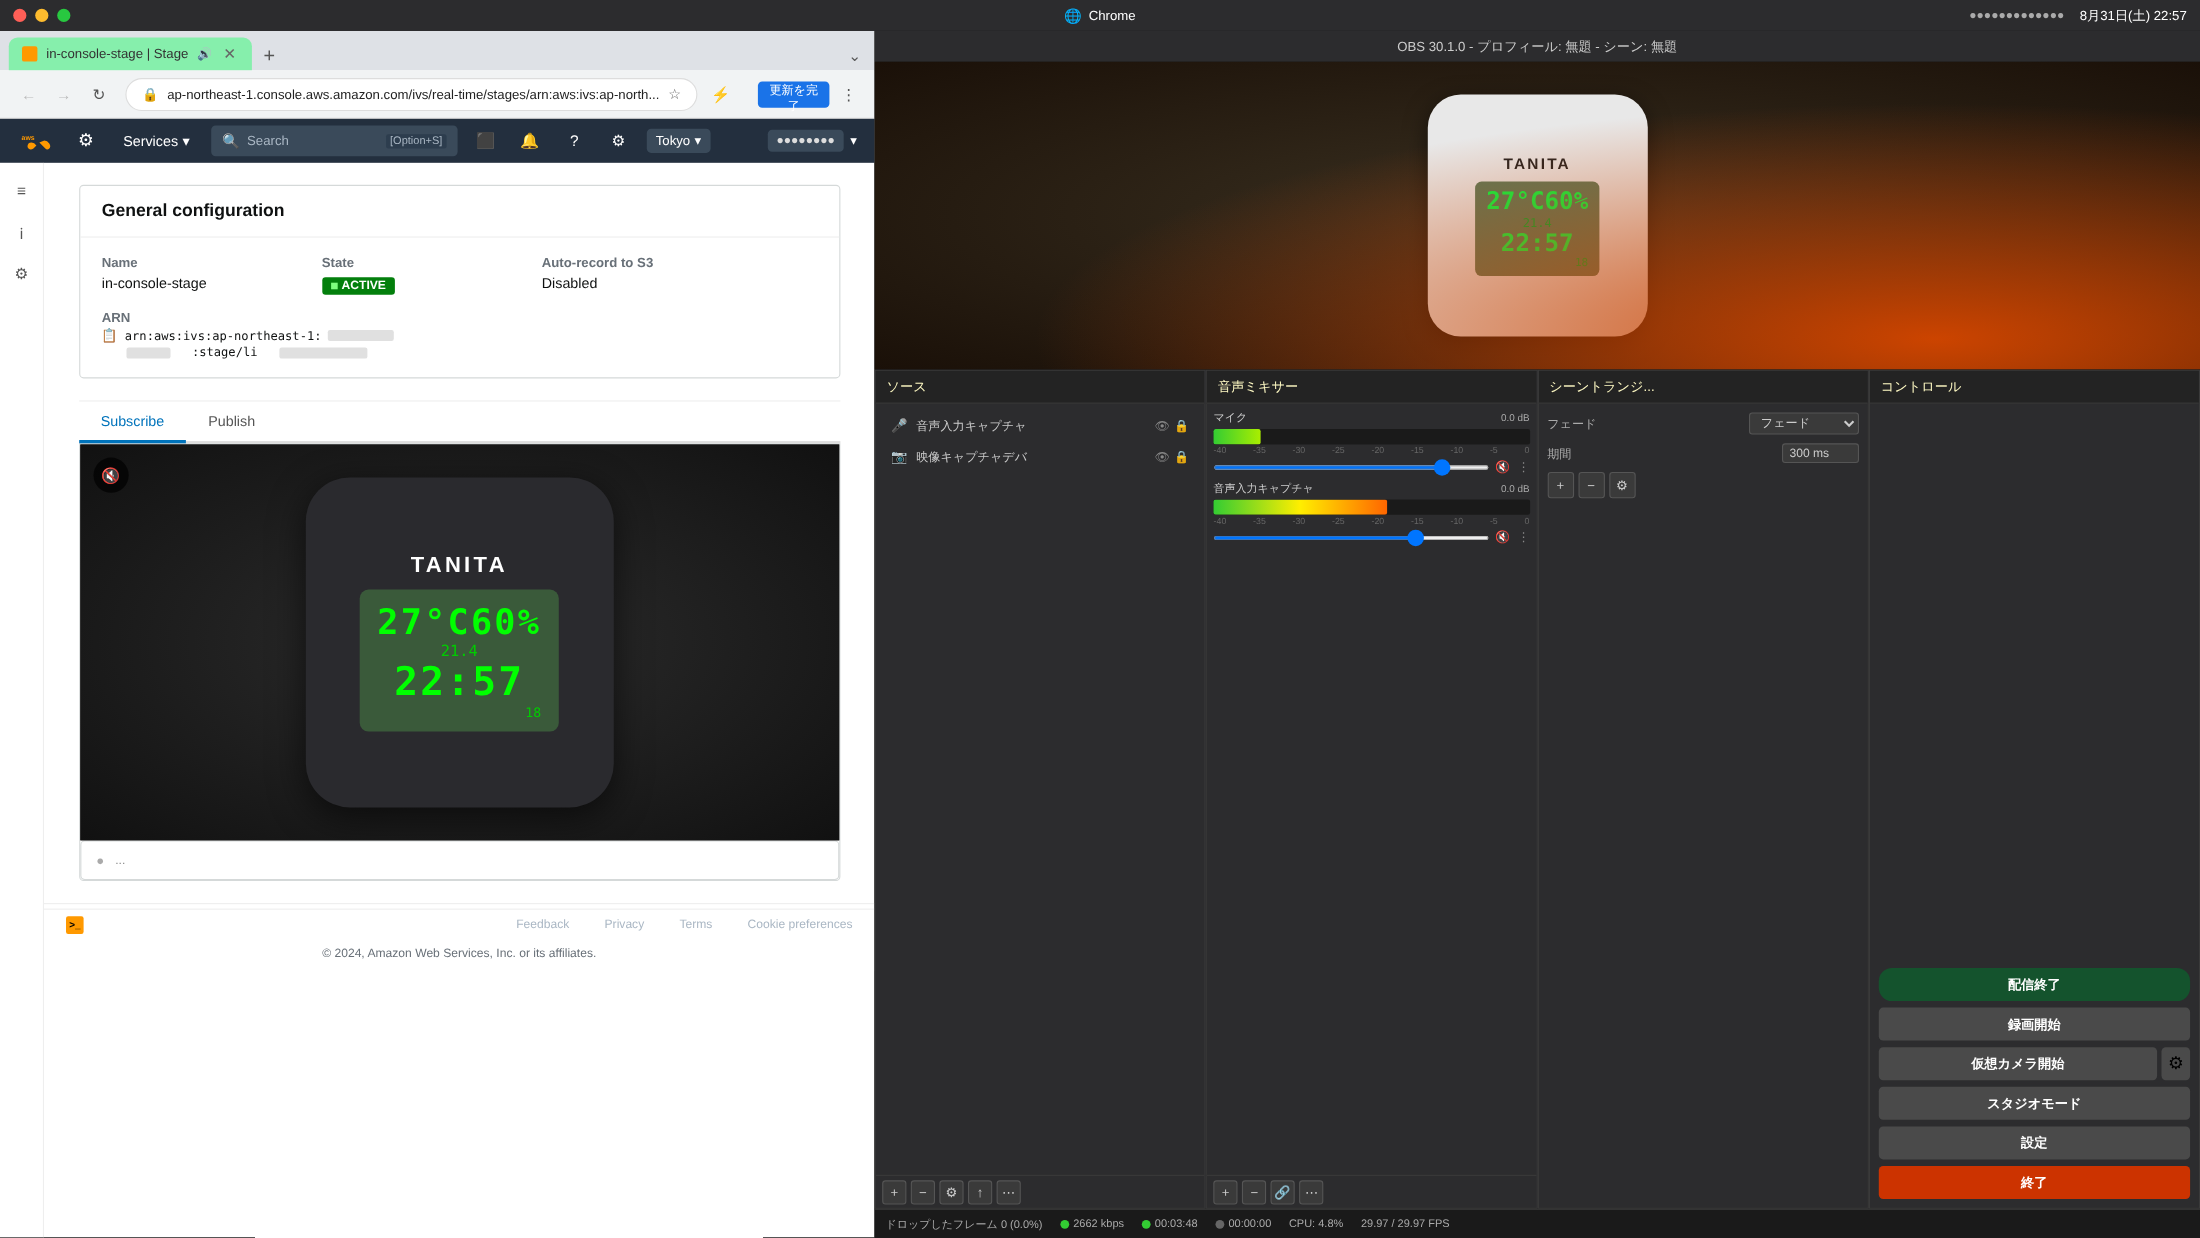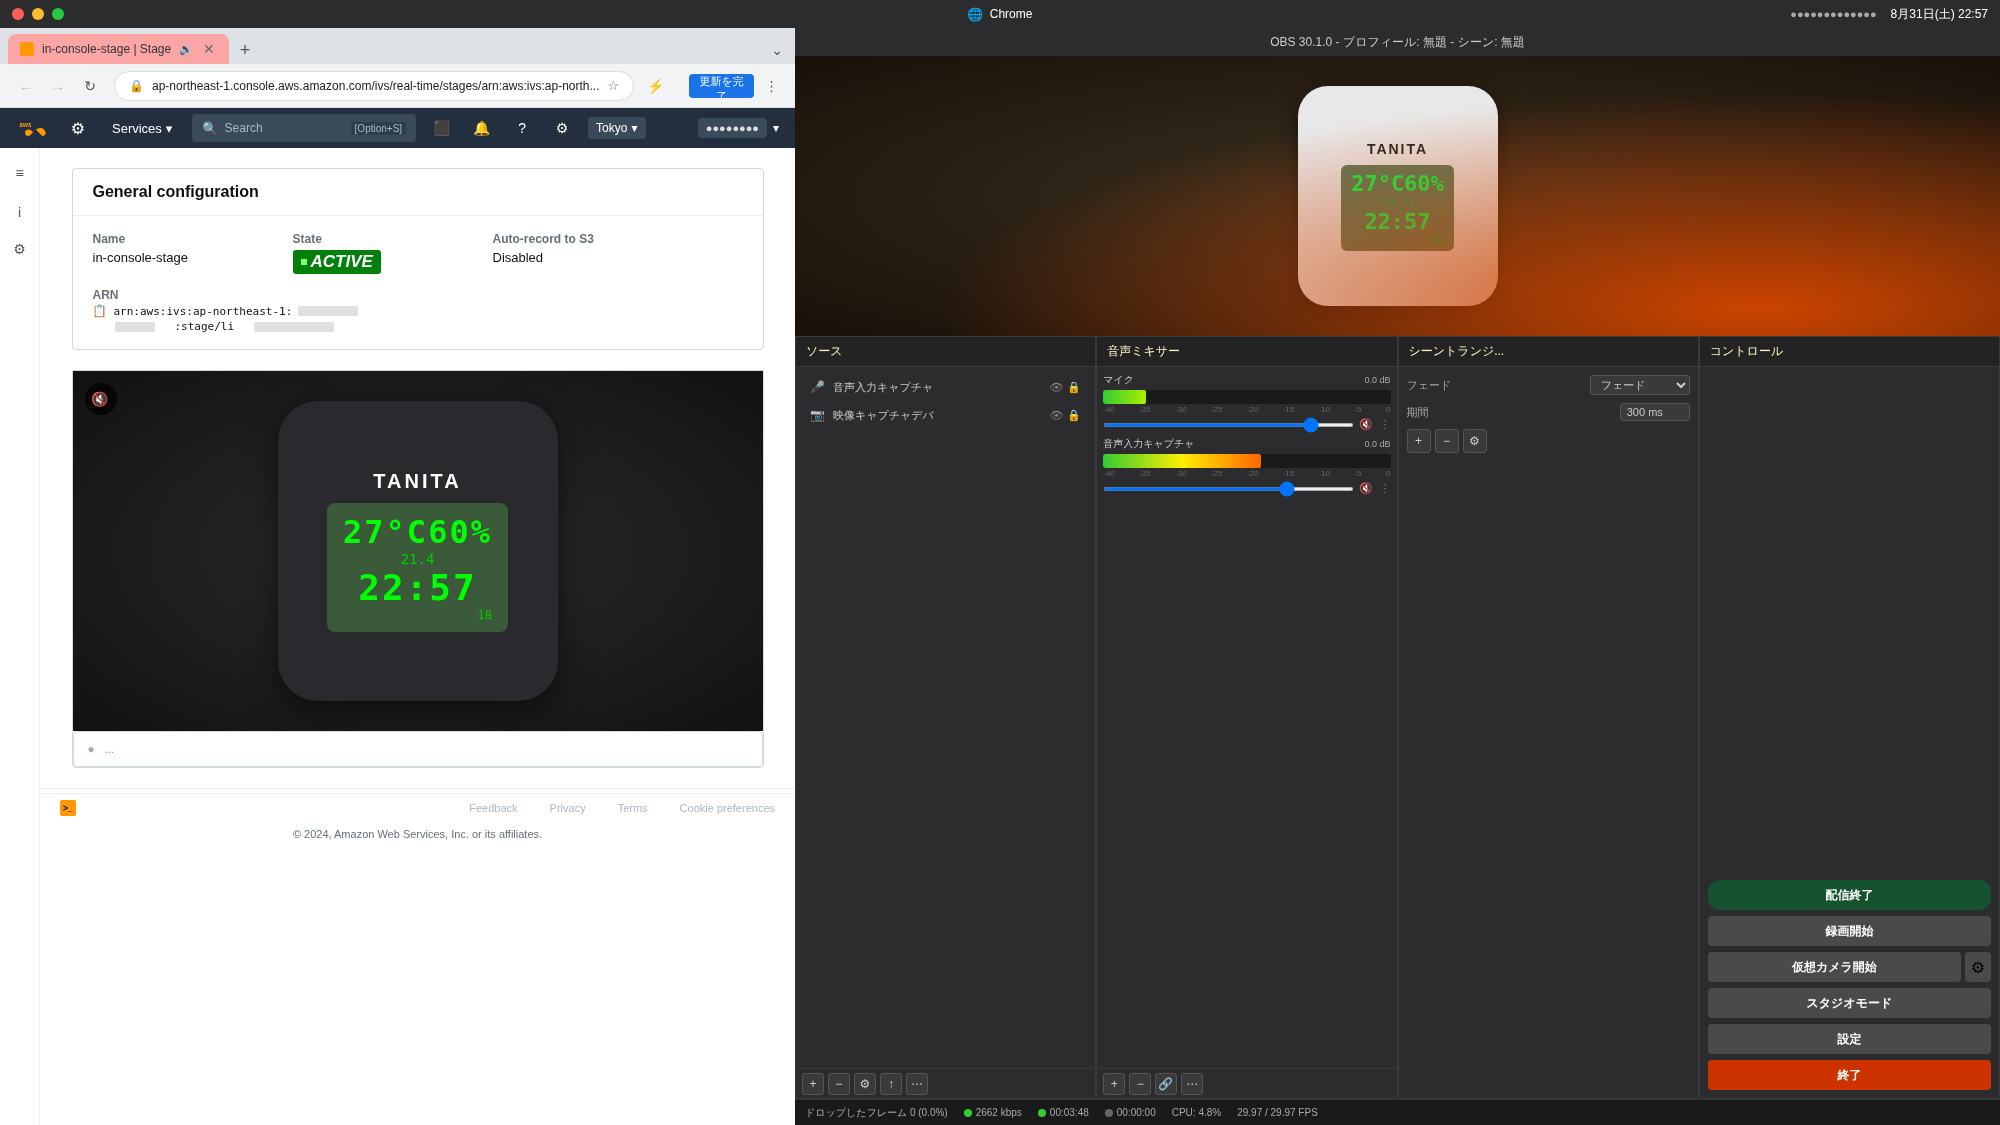--- a/index.html
+++ b/index.html
@@ -90,21 +90,21 @@
     .chrome-tab-bar {
       height: 36px;
       background: #dee1e6;
       display: flex;
       align-items: flex-end;
       padding: 0 8px;
       gap: 2px;
     }
     .chrome-tab {
       height: 30px;
-      background: #fca5a5;
+      background: #86efac;
       border-radius: 8px 8px 0 0;
       display: flex;
       align-items: center;
       padding: 0 12px;
       gap: 8px;
       font-size: 12px;
       color: #333;
       min-width: 180px;
       max-width: 240px;
     }
@@ -433,26 +433,25 @@
     }
     .config-field-value {
       font-size: 13px;
       color: #0f1111;
     }
     .status-badge {
       display: inline-flex;
       align-items: center;
       background: #037f0c;
       color: #fff;
-      font-size: 17px;
+      font-size: 11px;
       font-weight: 600;
       padding: 2px 8px;
       border-radius: 3px;
       gap: 4px;
-      font-style: italic;
     }
     .arn-row {
       display: flex;
       flex-direction: column;
       gap: 2px;
     }
     .arn-label {
       font-size: 12px;
       color: #687078;
       font-weight: 600;
@@ -1091,20 +1090,28 @@
                   </div>
                   <div style="padding-left:22px;display:flex;align-items:center;gap:20px;">
                     <span class="arn-redacted" style="width:40px;"></span>
                     <span class="arn-text">:stage/li</span>
                     <span class="arn-redacted" style="width:80px;"></span>
                   </div>
                 </div>
               </div>
             </div>
 
+            <div class="tabs-container">
+              <div class="tab-item active">
+                <span>Subscribe</span>
+              </div>
+              <div class="tab-item">
+                <span>Publish</span>
+              </div>
+            </div>
 
             <div class="subscribe-tab-content">
               <div class="video-container">
                 <div class="video-frame">
                   <div class="video-bg">
                     <div class="tanita-display">
                       <div class="tanita-brand">TANITA</div>
                       <div class="tanita-screen">
                         <div class="tanita-temp-humidity">
                           <span>27°C60%</span>

